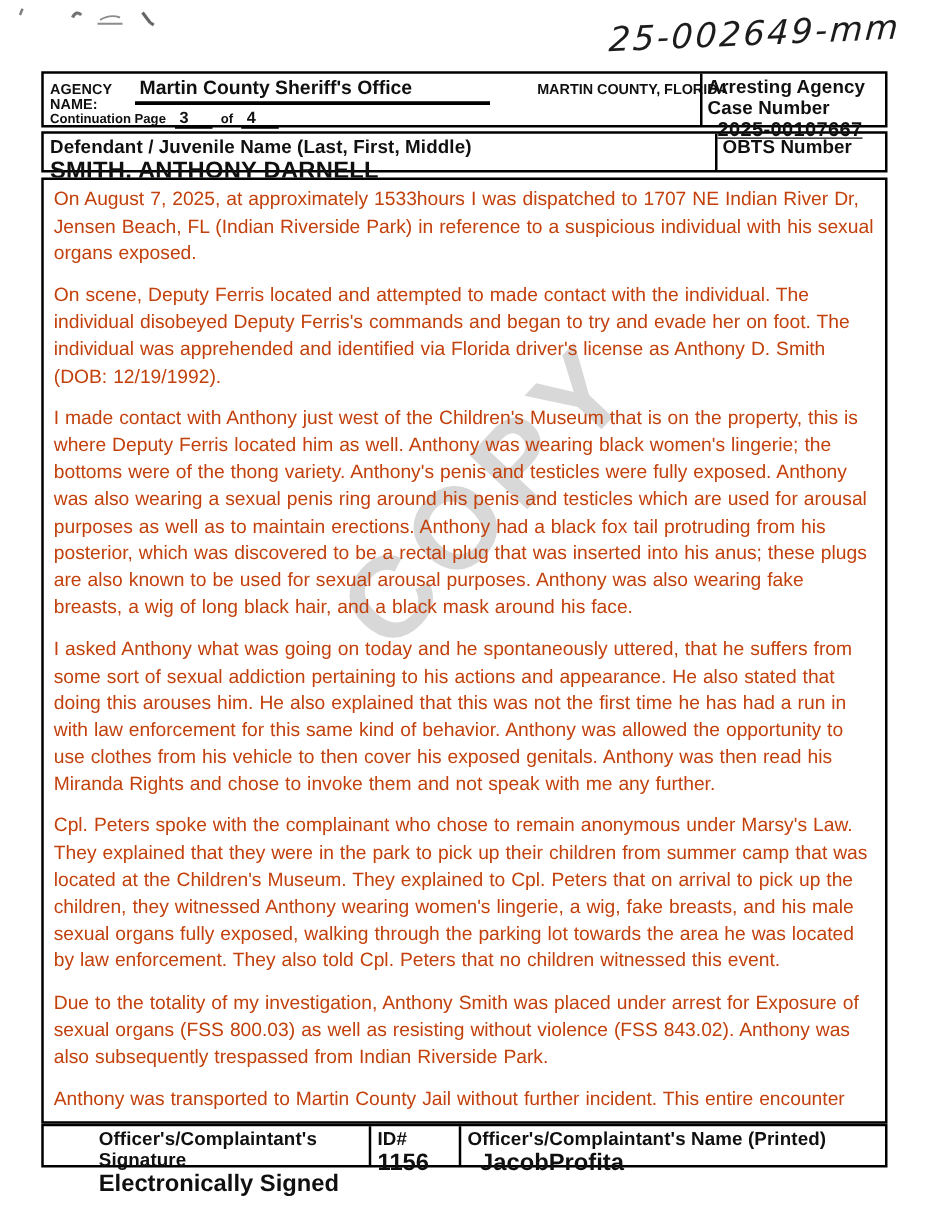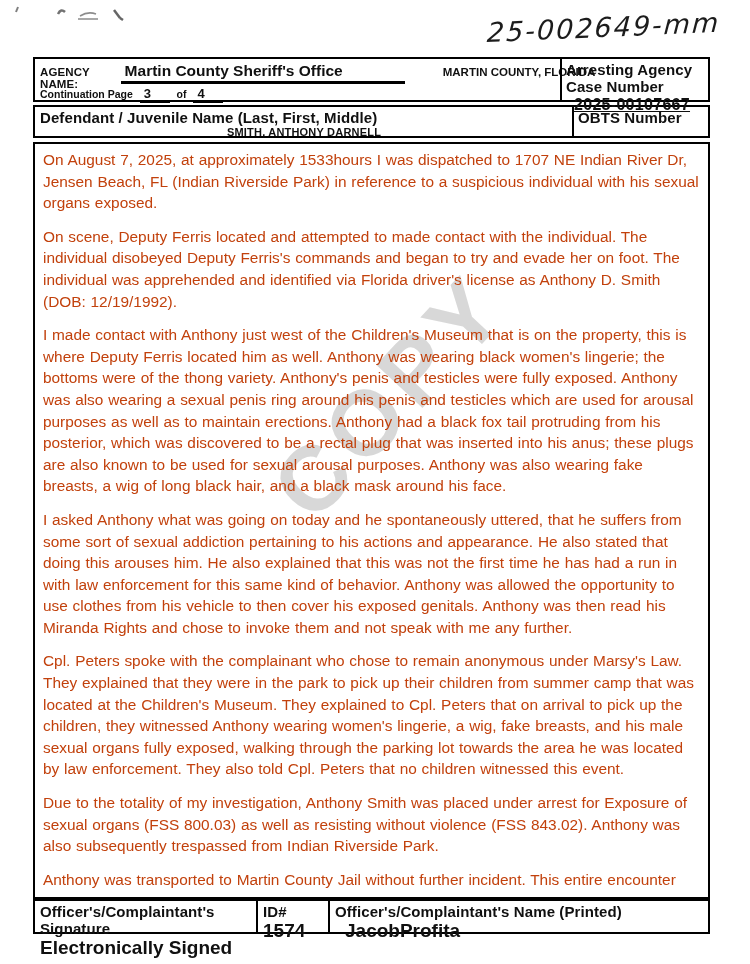--- a/index.html
+++ b/index.html
@@ -33,38 +33,38 @@
   .box { border: 2px solid #000; background: #fff; }
 
   
   .header-box1 { height: 45px; display: flex; }
   .hb1-left { flex: 1; padding: 3px 0 2px 5px; min-width: 0; }
   .hb1-row1 { display: flex; align-items: baseline; height: 23px; }
   .agency-lbl { font-weight: bold; font-size: 11.5px; letter-spacing: .1px; }
   .agency-name {
     font-weight: bold; font-size: 15.5px;
     border-bottom: 3px solid #000;
-    margin-left: 31px; padding: 0 62px 1px 4px;
+    margin-left: 18px; padding: 0 62px 1px 4px;
     white-space: nowrap;
   }
   .county { font-weight: bold; font-size: 11.5px; margin-left: 38px; white-space: nowrap; }
   .hb1-row2 { margin-top: 1px; font-size: 10.5px; font-weight: bold; }
   .pg-num {
     display: inline-block; min-width: 30px; text-align: left;
     border-bottom: 2px solid #000;
     font-size: 13px; font-weight: bold; padding-left: 4px; margin: 0 4px;
   }
   .hb1-right { width: 148px; border-left: 2px solid #000; padding: 2px 4px; }
   .cell-lbl { font-weight: bold; font-size: 15px; letter-spacing: .1px; }
   .case-num { font-weight: bold; font-size: 16px; margin-top: 1px; padding-left: 8px; letter-spacing: .3px; text-decoration: underline; }
 
   
   .header-box2 { margin-top: 3px; height: 33px; display: flex; }
   .hb2-left { flex: 1; padding: 2px 4px 0 5px; }
-  .defendant { font-weight: bold; font-size: 11px; margin-top: 0; letter-spacing: .2px; text-align: center; }
+  .defendant { font-weight: bold; font-size: 19px; margin-top: 0; letter-spacing: .2px; }
   .hb2-right { width: 136px; border-left: 2px solid #000; padding: 2px 4px; }
 
   
   .main-box { margin-top: 4px; height: 757px; padding: 5px 8px 0 8px; position: relative; overflow: hidden; }
   .main-box p {
     margin: 0 0 12px 0;
     font-size: 15.4px;
     line-height: 21.6px;
     color: #c2410c;
     position: relative; z-index: 1;
@@ -78,21 +78,21 @@
     letter-spacing: 8px;
     color: #bfbfbf; opacity: .6;
     z-index: 0;
     user-select: none;
   }
 
   
   .footer-box { height: 35px; display: flex; }
   .fcell { padding: 2px 4px 0 5px; }
   .fcell .val { font-weight: bold; font-size: 19px; margin-top: 0; }
-  .fc1 { width: 221px; }
+  .fc1 { width: 221px; margin-left: 39px; }
   .fc2 { width: 72px; border-left: 2px solid #000; }
   .fc3 { flex: 1; border-left: 2px solid #000; }
   .fc3 .val { padding-left: 10px; }
 </style>
 </head>
 <body>
 
 <div class="page">
 
   <svg class="artifacts" width="130" height="30" viewBox="0 0 130 30">
@@ -148,21 +148,21 @@
       <p>Anthony was transported to Martin County Jail without further incident. This entire encounter</p>
     </div>
 
     <div class="box footer-box">
       <div class="fcell fc1">
         <div class="cell-lbl">Officer's/Complaintant's Signature</div>
         <div class="val">Electronically Signed</div>
       </div>
       <div class="fcell fc2">
         <div class="cell-lbl">ID#</div>
-        <div class="val">1574</div>
+        <div class="val">1156</div>
       </div>
       <div class="fcell fc3">
         <div class="cell-lbl">Officer's/Complaintant's Name (Printed)</div>
         <div class="val">JacobProfita</div>
       </div>
     </div>
 
   </div>
 </div>
 

